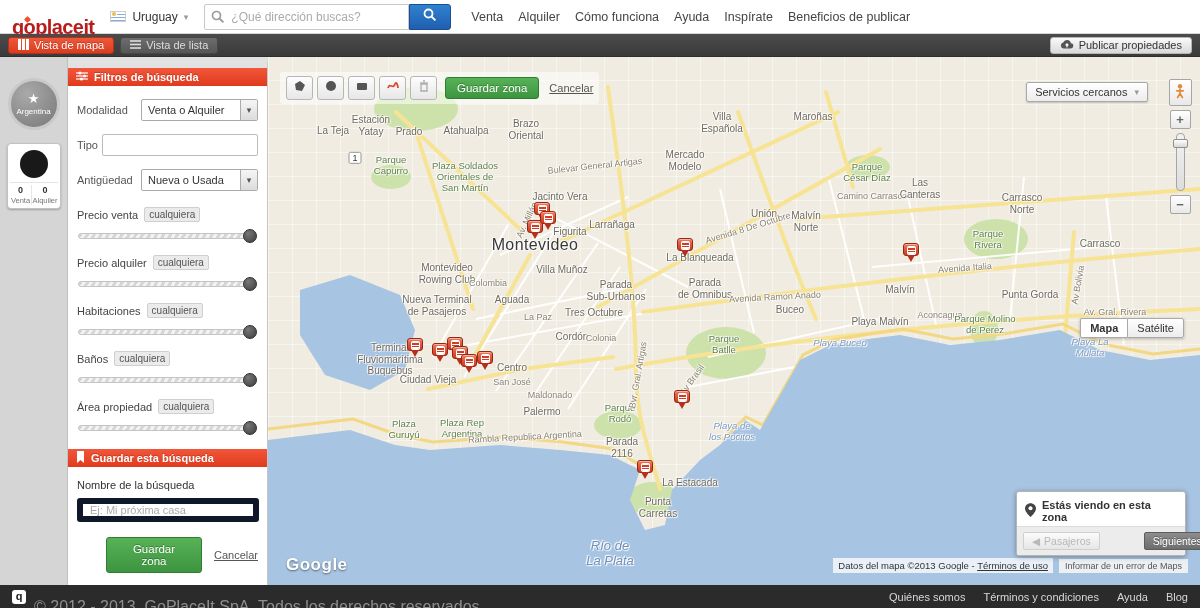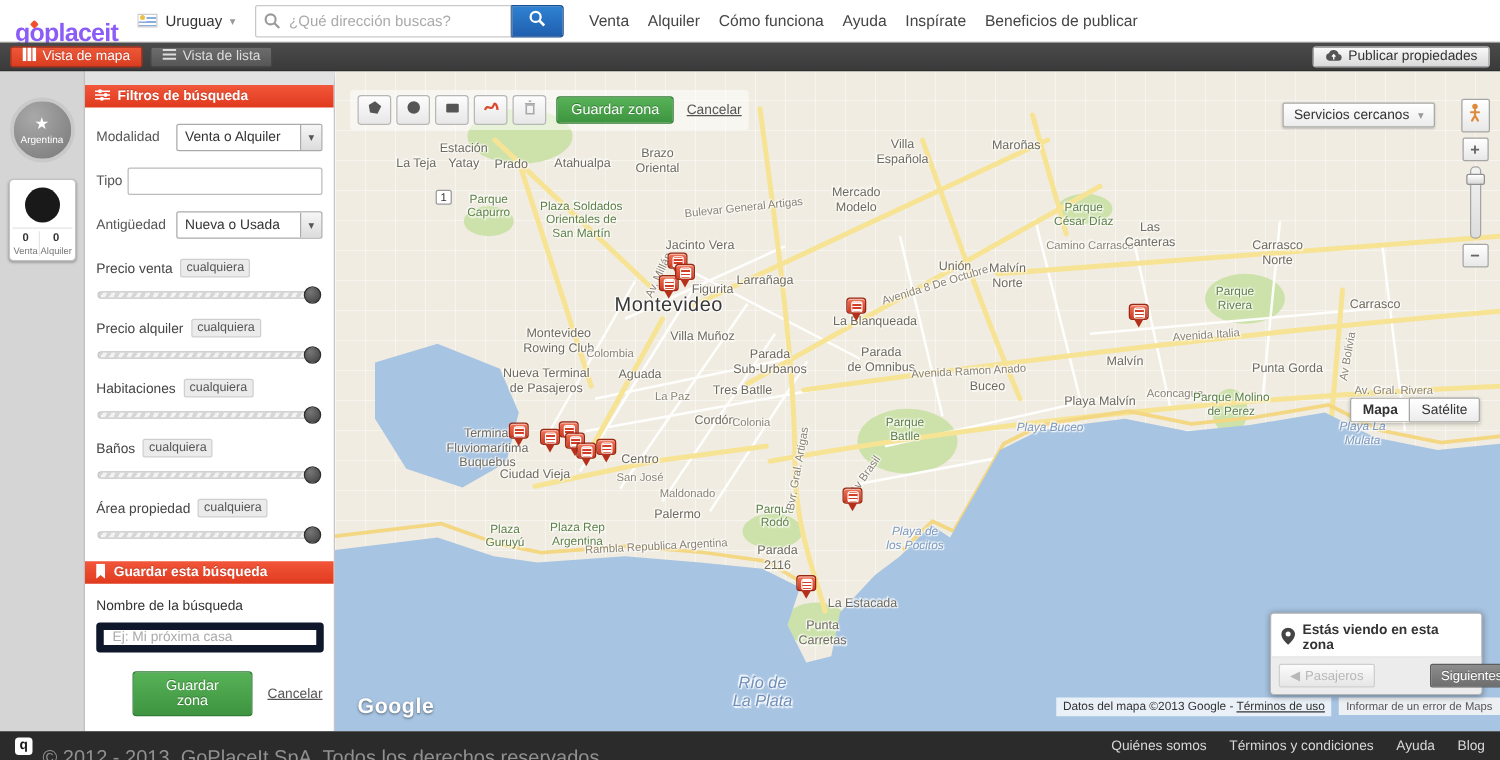--- a/index.html
+++ b/index.html
@@ -2,21 +2,21 @@
 <html><head>
 <meta charset="utf-8">
 <style>
   html,body{margin:0;padding:0;background:#fff;}
   *{box-sizing:border-box;}
   .app{position:relative;width:1200px;height:608px;overflow:hidden;font-family:"Liberation Sans",sans-serif;background:#e8e8e8;}
   a{text-decoration:none;color:inherit;cursor:pointer;}
 
   
   .top{position:absolute;top:0;left:0;right:0;height:34px;background:#fff;border-bottom:1px solid #d8d8d8;display:flex;align-items:center;padding:0 12px;gap:16px;z-index:30;}
-  .logo{font-size:20px;font-weight:bold;color:#8b5cf6;letter-spacing:-0.6px;position:relative;margin-top:21px;}
+  .logo{font-size:20px;font-weight:bold;color:#b91c1c;letter-spacing:-0.6px;position:relative;margin-top:21px;}
   .logo::after{content:'';position:absolute;left:13px;top:1px;width:5px;height:5px;background:#f0502e;border-radius:1px;transform:rotate(45deg);}
   .country{display:flex;align-items:center;gap:6px;font-size:12px;color:#333;}
   .flag{width:16px;height:11px;border:1px solid #ccc;background:repeating-linear-gradient(180deg,#fff 0 1.6px,#87aede 1.6px 3.2px);position:relative;}
   .flag::after{content:'';position:absolute;left:0;top:0;width:6px;height:5px;background:#fff;box-shadow:inset 0 0 0 3px #fff;}
   .flag::before{content:'';position:absolute;left:1px;top:0px;width:4px;height:4px;background:#e8c04a;border-radius:50%;z-index:1;}
   .caret{font-size:9px;color:#999;}
   .searchwrap{display:flex;align-items:center;position:relative;}
   .searchwrap .mag{position:absolute;left:7px;top:6px;}
   .search-input{width:205px;height:26px;border:1px solid #c9c9c9;border-radius:2px 0 0 2px;padding:0 6px 0 26px;font-size:12px;color:#333;font-family:"Liberation Sans",sans-serif;}
   .search-input::placeholder{color:#aaa;}
@@ -108,21 +108,21 @@
   .zone{position:absolute;right:14px;bottom:29px;width:170px;background:#fff;border:1px solid #b5b5b5;border-radius:3px;box-shadow:0 1px 5px rgba(0,0,0,.35);z-index:9;}
   .zone-head{display:flex;align-items:center;gap:6px;padding:7px 8px 3px;font-size:11px;font-weight:bold;color:#333;}
   .zone-count{padding:1px 8px 8px 24px;font-size:11.5px;color:#444;}
   .red{color:#e8432a;font-weight:bold;}
   .zone-foot{display:flex;justify-content:space-between;background:#ececec;border-top:1px solid #dcdcdc;padding:5px 6px;border-radius:0 0 3px 3px;}
   .pg{font-size:10.5px;padding:2px 8px;border-radius:2px;display:flex;align-items:center;gap:4px;cursor:pointer;}
   .pg-prev{color:#b8b8b8;background:linear-gradient(#fbfbfb,#e6e6e6);border:1px solid #cfcfcf;}
   .pg-next{color:#fff;background:linear-gradient(#8d8d8d,#6e6e6e);border:1px solid #5d5d5d;text-shadow:0 -1px 0 rgba(0,0,0,.3);margin-left:44px;}
 
   .glogo{position:absolute;left:18px;bottom:10px;font-size:17px;font-weight:bold;color:#fff;letter-spacing:.5px;text-shadow:0 1px 2px rgba(0,0,0,.5);z-index:7;}
-  .attrib{position:absolute;right:0;bottom:12px;display:flex;align-items:flex-start;gap:6px;font-size:9.5px;color:#333;z-index:7;}
+  .attrib{position:absolute;right:12px;bottom:12px;display:flex;align-items:flex-end;gap:6px;font-size:9.5px;color:#333;z-index:7;}
   .attrib .lic{background:rgba(255,255,255,.75);padding:2px 5px;}
   .attrib .terms{text-decoration:underline;color:#333;}
   .attrib .report{background:rgba(245,245,245,.9);color:#555;padding:2px 6px;font-size:9px;}
 
   
   .footer{position:absolute;left:0;right:0;bottom:0;height:23px;background:#2b2b2b;display:flex;align-items:center;padding:0 12px;gap:8px;z-index:30;}
   .flogo{width:14px;height:14px;background:#fff;border-radius:3px;color:#1a1a1a;font-weight:bold;font-size:11px;display:flex;align-items:center;justify-content:center;line-height:1;}
   .fcopy{font-size:16px;color:#909090;margin-top:20px;}
   .flinks{margin-left:auto;display:flex;gap:18px;}
   .flink{font-size:11px;color:#d8d8d8;}
@@ -418,21 +418,21 @@
         <span class="mlabel area" style="left:612px;top:265px;transform:translate(-50%,-50%) rotate(0deg)">Playa Malvín</span>
         <span class="mlabel water" style="left:822px;top:291px;transform:translate(-50%,-50%) rotate(0deg)">Playa La<br>Mulata</span>
         <span class="mlabel road" style="left:847px;top:255px;transform:translate(-50%,-50%) rotate(0deg)">Av. Gral. Rivera</span>
         <span class="mlabel road" style="left:810px;top:228px;transform:translate(-50%,-50%) rotate(-80deg)">Av Bolivia</span>
         <span class="mlabel area" style="left:179px;top:216px;transform:translate(-50%,-50%) rotate(0deg)">Montevideo<br>Rowing Club</span>
         <span class="mlabel road" style="left:220px;top:226px;transform:translate(-50%,-50%) rotate(0deg)">Colombia</span>
         <span class="mlabel area" style="left:169px;top:248px;transform:translate(-50%,-50%) rotate(0deg)">Nueva Terminal<br>de Pasajeros</span>
         <span class="mlabel area" style="left:244px;top:243px;transform:translate(-50%,-50%) rotate(0deg)">Aguada</span>
         <span class="mlabel road" style="left:270px;top:260px;transform:translate(-50%,-50%) rotate(0deg)">La Paz</span>
         <span class="mlabel area" style="left:348px;top:233px;transform:translate(-50%,-50%) rotate(0deg)">Parada<br>Sub-Urbanos</span>
-        <span class="mlabel area" style="left:326px;top:256px;transform:translate(-50%,-50%) rotate(0deg)">Tres Batlle</span>
+        <span class="mlabel area" style="left:326px;top:256px;transform:translate(-50%,-50%) rotate(0deg)">Tres Octubre</span>
         <span class="mlabel area" style="left:304px;top:280px;transform:translate(-50%,-50%) rotate(0deg)">Cordón</span>
         <span class="mlabel road" style="left:333px;top:281px;transform:translate(-50%,-50%) rotate(0deg)">Colonia</span>
         <span class="mlabel area" style="left:522px;top:253px;transform:translate(-50%,-50%) rotate(0deg)">Buceo</span>
         <span class="mlabel water" style="left:572px;top:286px;transform:translate(-50%,-50%) rotate(0deg)">Playa Buceo</span>
         <span class="mlabel park" style="left:456px;top:288px;transform:translate(-50%,-50%) rotate(0deg)">Parque<br>Batlle</span>
         <span class="mlabel road" style="left:259px;top:163px;transform:translate(-50%,-50%) rotate(-65deg)">Av. Millán</span>
         <span class="mlabel area" style="left:122px;top:302px;transform:translate(-50%,-50%) rotate(0deg)">Terminal<br>Fluviomarítima<br>Buquebus</span>
         <span class="mlabel area" style="left:160px;top:323px;transform:translate(-50%,-50%) rotate(0deg)">Ciudad Vieja</span>
         <span class="mlabel area" style="left:244px;top:311px;transform:translate(-50%,-50%) rotate(0deg)">Centro</span>
         <span class="mlabel road" style="left:244px;top:325px;transform:translate(-50%,-50%) rotate(0deg)">San José</span>

